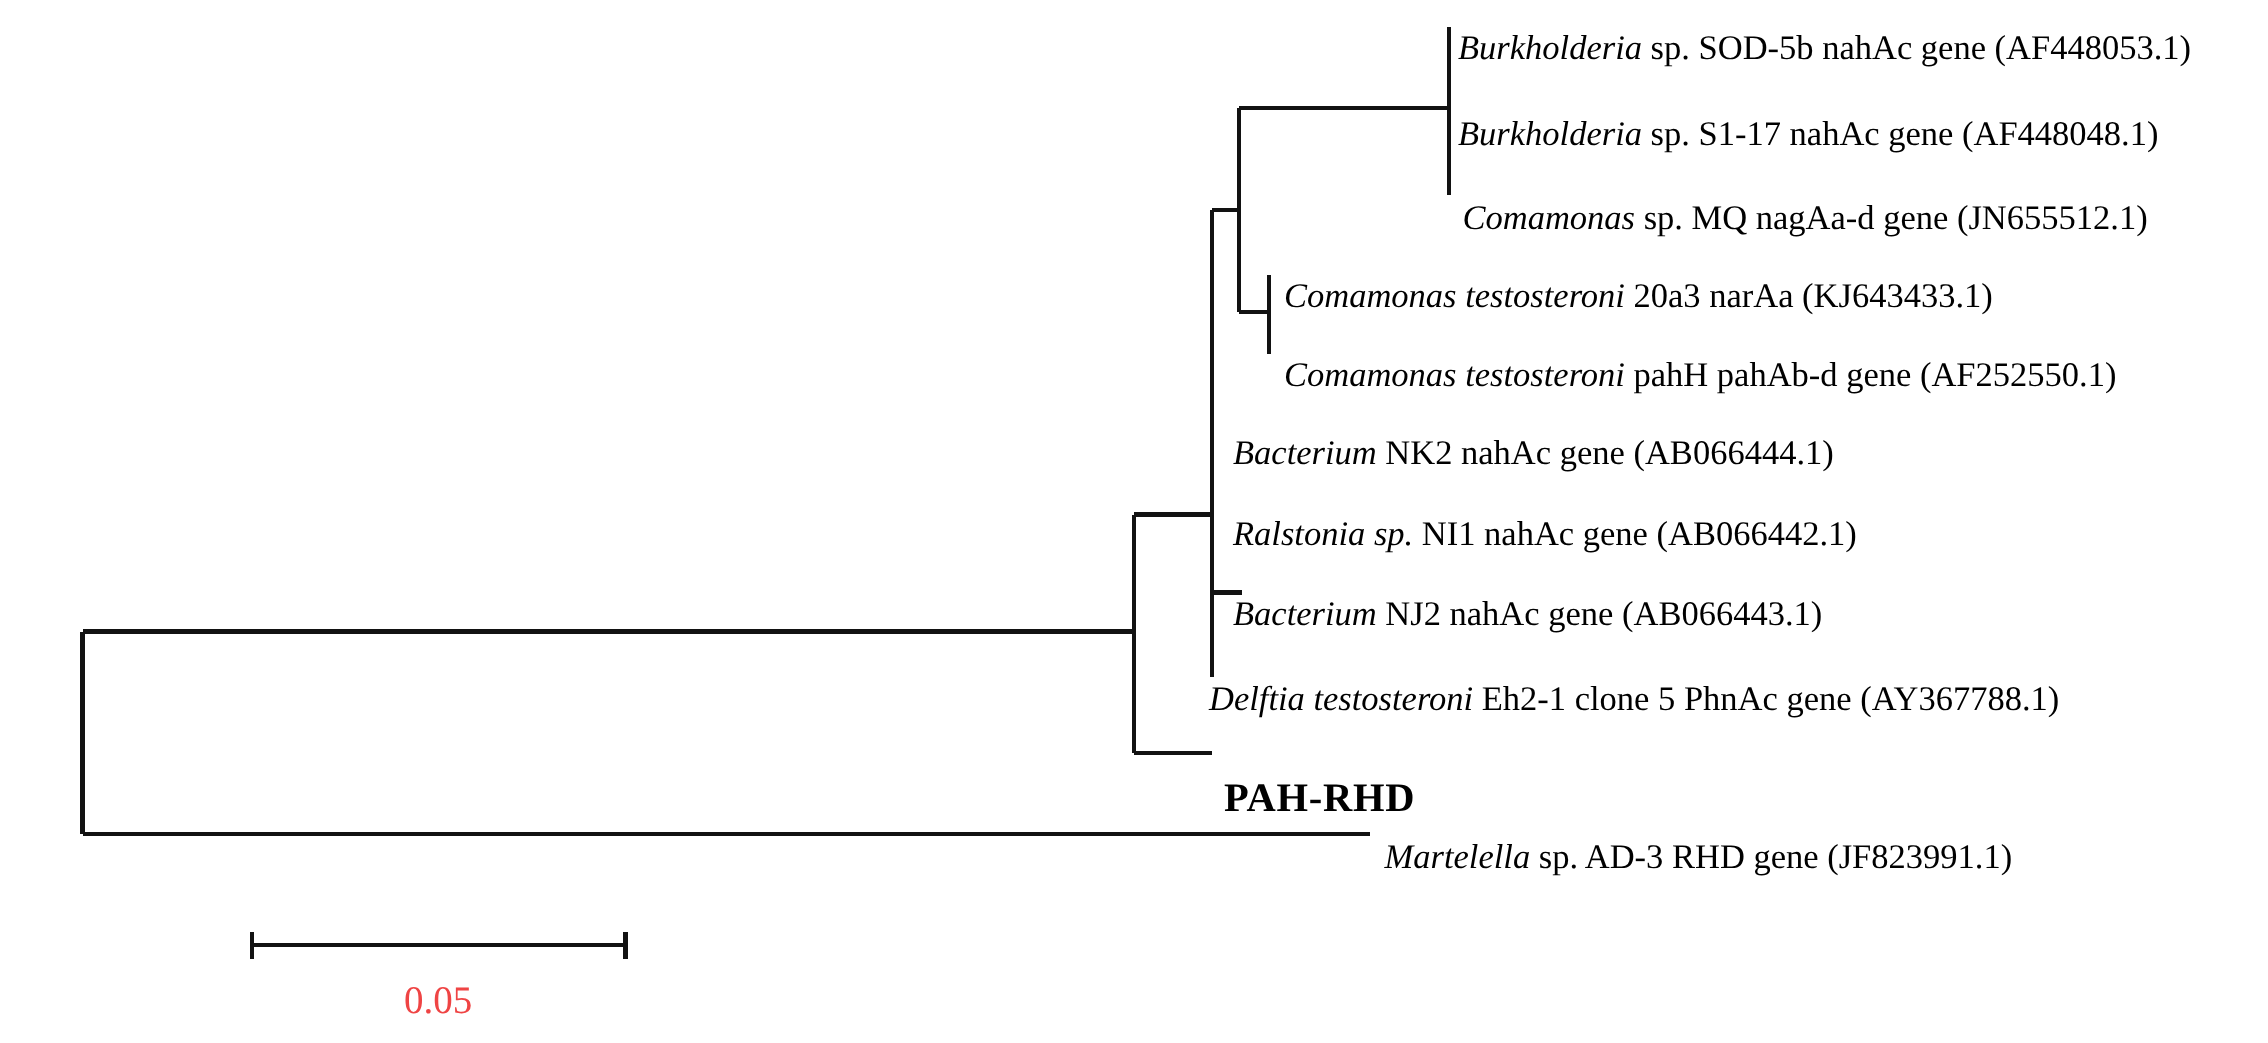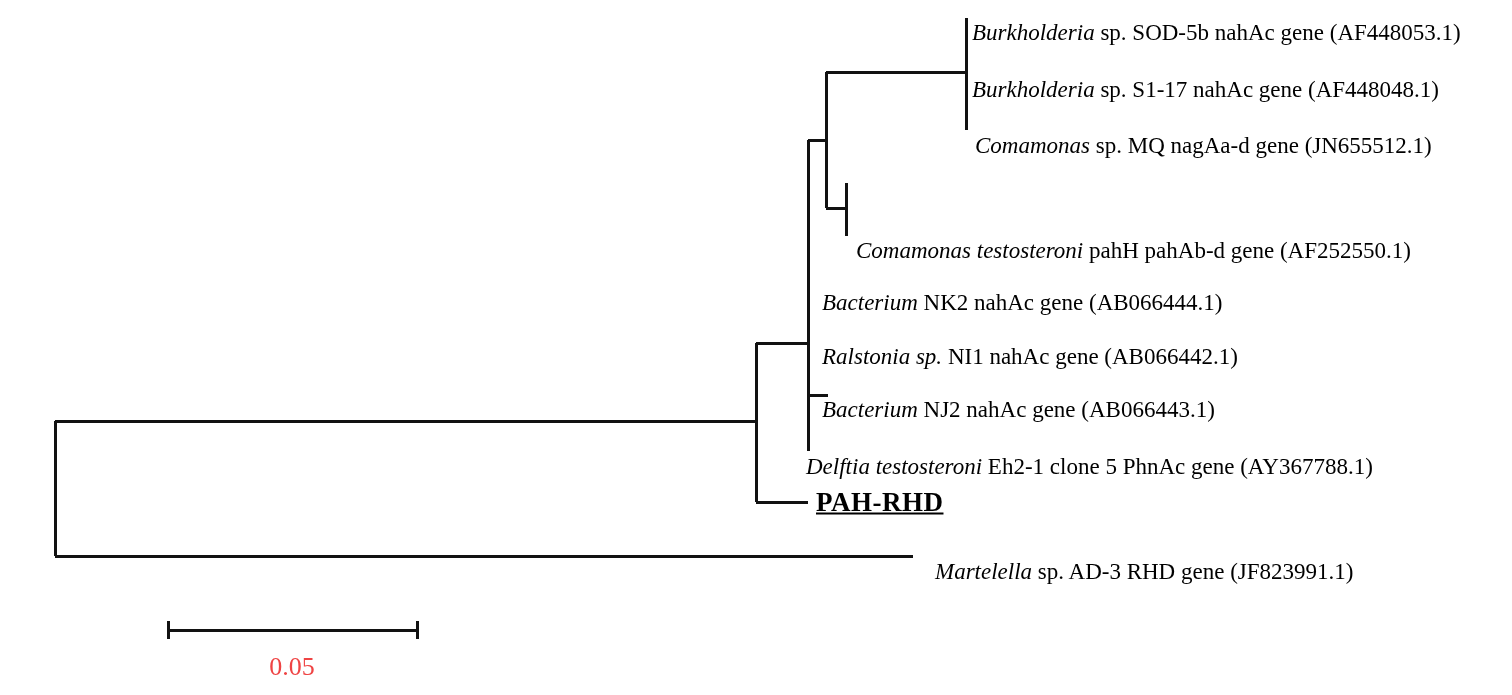--- a/index.html
+++ b/index.html
@@ -54,30 +54,31 @@
       <line x1="168" y1="621" x2="168" y2="639" stroke="#121212" stroke-width="3" shape-rendering="crispEdges"></line>
       <line x1="417" y1="621" x2="417" y2="639" stroke="#121212" stroke-width="3" shape-rendering="crispEdges"></line>
     </svg>
 
   <div class="taxon" style="left: 972px; top: 32px;"><span class="it">Burkholderia</span><span> sp. SOD-5b nahAc gene (AF448053.1)</span></div>
 
   <div class="taxon" style="left: 972px; top: 89px;"><span class="it">Burkholderia</span><span> sp. S1-17 nahAc gene (AF448048.1)</span></div>
 
   <div class="taxon" style="left: 975px; top: 145px; text-align: right;"><span class="it">Comamonas</span><span> sp. MQ nagAa-d gene (JN655512.1)</span></div>
 
+  <div class="taxon" style="left: 856px; top: 197px;"><span class="it">Comamonas testosteroni</span><span> 20a3 narAa (KJ643433.1)</span></div>
 
   <div class="taxon" style="left: 856px; top: 250px;"><span class="it">Comamonas testosteroni</span><span> pahH pahAb-d gene (AF252550.1)</span></div>
 
   <div class="taxon" style="left: 822px; top: 302px;"><span class="it">Bacterium</span><span> NK2 nahAc gene (AB066444.1)</span></div>
 
   <div class="taxon" style="left: 822px; top: 356px; text-align: center;"><span class="it">Ralstonia sp.</span><span> NI1 nahAc gene (AB066442.1)</span></div>
 
   <div class="taxon" style="left: 822px; top: 409px;"><span class="it">Bacterium</span><span> NJ2 nahAc gene (AB066443.1)</span></div>
 
   <div class="taxon" style="left: 806px; top: 466px;"><span class="it">Delftia testosteroni</span><span> Eh2-1 clone 5 PhnAc gene (AY367788.1)</span></div>
 
-  <div class="taxon bold" style="left: 816px; top: 502px; text-decoration: underline;"><span class="it"></span><span>PAH-RHD</span></div>
+  <div class="taxon bold" style="left: 816px; top: 532px;"><span class="it"></span><span>PAH-RHD</span></div>
 
-  <div class="taxon" style="left: 923px; top: 571px; margin-left: 12px;"><span class="it">Martelella</span><span> sp. AD-3 RHD gene (JF823991.1)</span></div>
+  <div class="taxon" style="left: 923px; top: 571px;"><span class="it">Martelella</span><span> sp. AD-3 RHD gene (JF823991.1)</span></div>
 
   <div class="scale-label" style="left: 292px; top: 667px;">0.05</div>
 
 </div>
 
 </body></html>

